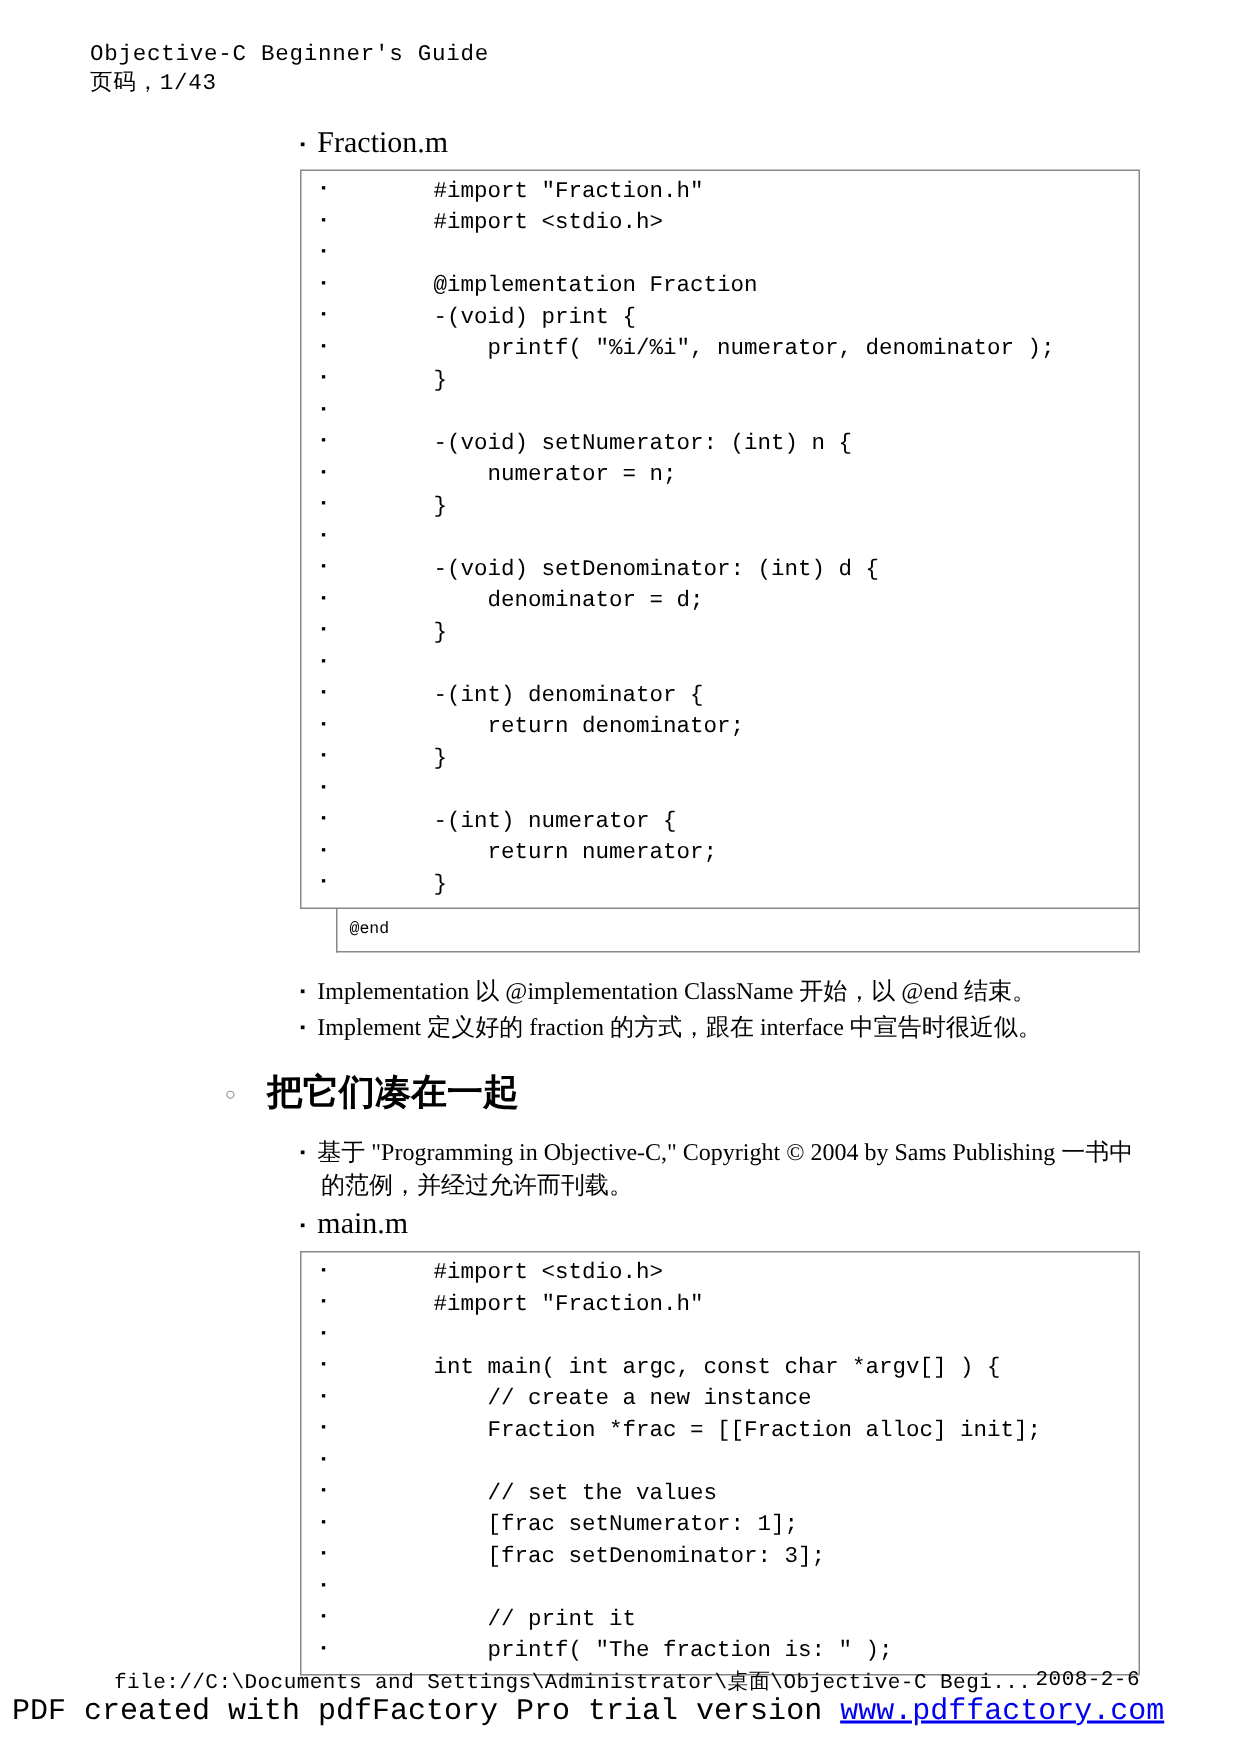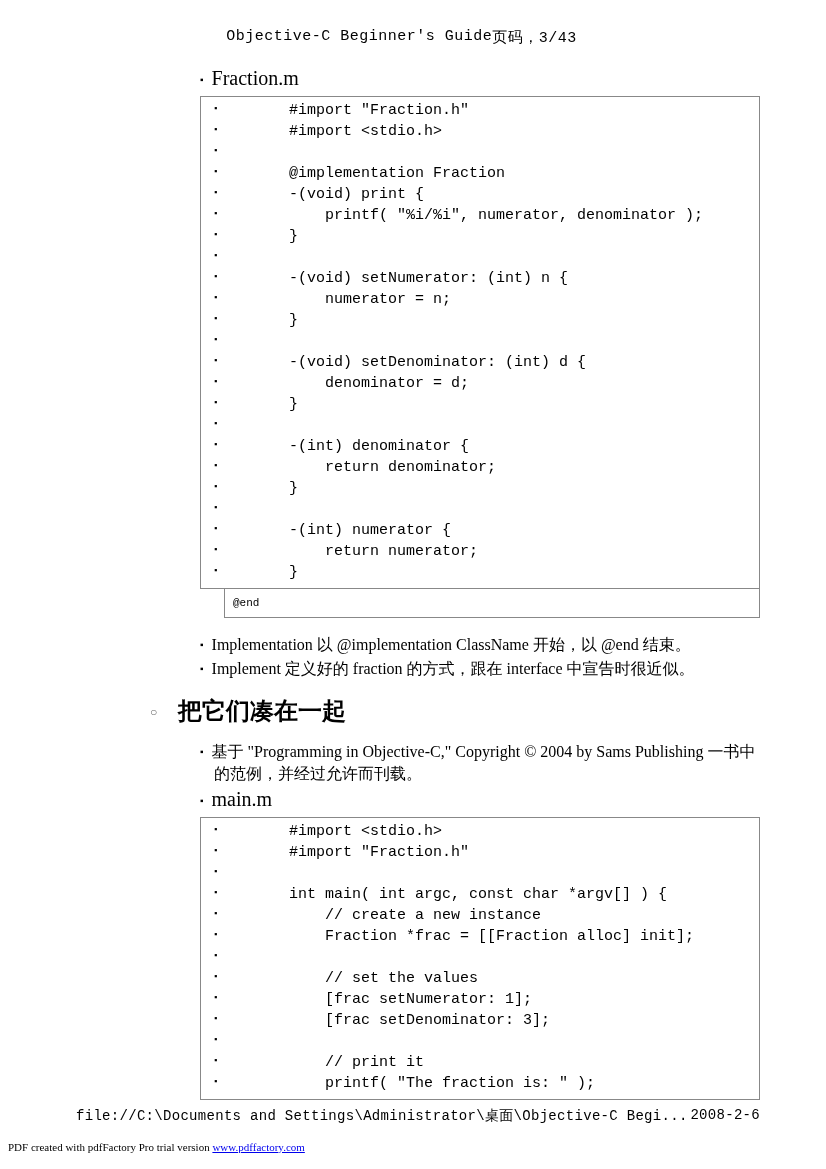--- a/index.html
+++ b/index.html
@@ -7,24 +7,25 @@
     width: 826px;
     height: 1169px;
     background: #fff;
     font-family: "Times New Roman", serif;
     color: #000;
     position: relative;
   }
   .header {
     display: flex;
     justify-content: center;
-    padding: 28px 66px 0 43px;
+    padding: 28px 66px 0 60px;
     font-family: "Courier New", monospace;
     font-size: 15px;
     letter-spacing: 0.5px;
+    flex-direction: column;
   }
   .content {
     padding: 18px 0 0 200px;
     width: 760px;
   }
   .para {
     font-size: 16px;
     line-height: 1.4;
     margin-bottom: 2px;
   }
@@ -93,32 +94,31 @@
   }
   .footer-line1 {
     display: flex;
     justify-content: space-between;
     padding: 0 66px 0 76px;
     font-family: Liberation Mono, monospace;
     letter-spacing: 0.3px;
   }
   .footer-line2 {
     padding-left: 8px;
-    font-family: Liberation Serif, serif;
-    font-size: 11px;
-    margin-top: 16px;
+    font-family: Liberation Mono, monospace;
+    font-size: 20px;
   }
   .link { color: #0000ee; text-decoration: underline; }
 </style>
 </head>
 <body>
 
 <div class="header">
   <span>Objective-C Beginner's Guide</span>
-  <span>页码，3/43</span>
+  <span>页码，1/43</span>
 </div>
 
 <div class="content">
 
 
   <ul class="sq">
     <li class="file-item">Fraction.m</li>
   </ul>
 
   <div class="codebox" id="codebox1"><div class="row"><span class="bul"></span><span>#import "Fraction.h"</span></div><div class="row"><span class="bul"></span><span>#import &lt;stdio.h&gt;</span></div><div class="row"><span class="bul"></span><span></span></div><div class="row"><span class="bul"></span><span>@implementation Fraction</span></div><div class="row"><span class="bul"></span><span>-(void) print {</span></div><div class="row"><span class="bul"></span><span>    printf( "%i/%i", numerator, denominator );</span></div><div class="row"><span class="bul"></span><span>}</span></div><div class="row"><span class="bul"></span><span></span></div><div class="row"><span class="bul"></span><span>-(void) setNumerator: (int) n {</span></div><div class="row"><span class="bul"></span><span>    numerator = n;</span></div><div class="row"><span class="bul"></span><span>}</span></div><div class="row"><span class="bul"></span><span></span></div><div class="row"><span class="bul"></span><span>-(void) setDenominator: (int) d {</span></div><div class="row"><span class="bul"></span><span>    denominator = d;</span></div><div class="row"><span class="bul"></span><span>}</span></div><div class="row"><span class="bul"></span><span></span></div><div class="row"><span class="bul"></span><span>-(int) denominator {</span></div><div class="row"><span class="bul"></span><span>    return denominator;</span></div><div class="row"><span class="bul"></span><span>}</span></div><div class="row"><span class="bul"></span><span></span></div><div class="row"><span class="bul"></span><span>-(int) numerator {</span></div><div class="row"><span class="bul"></span><span>    return numerator;</span></div><div class="row"><span class="bul"></span><span>}</span></div></div>

